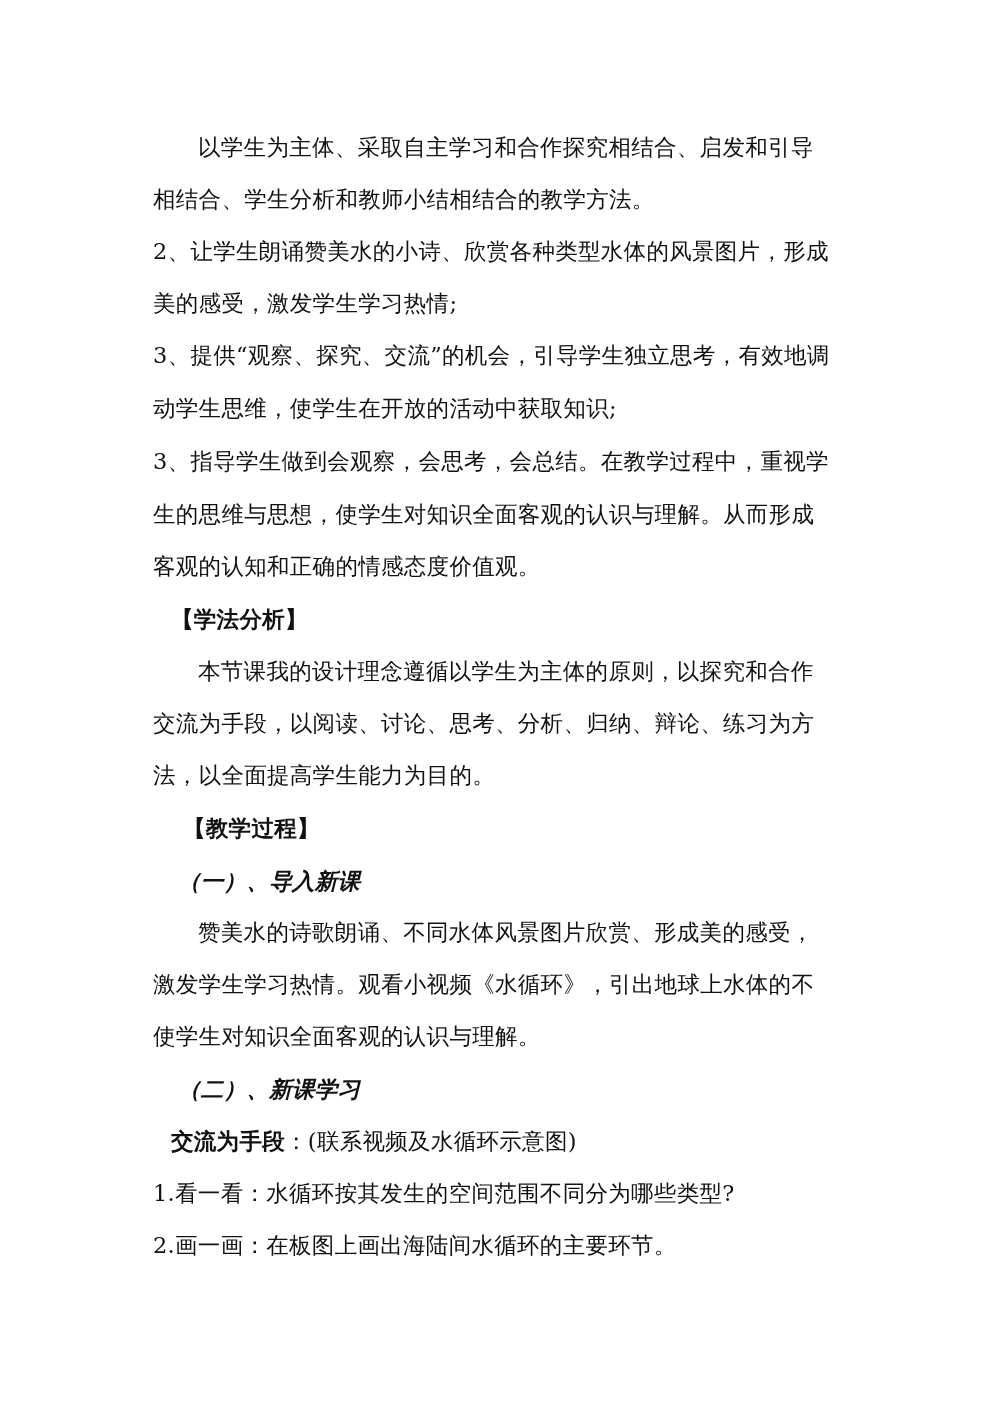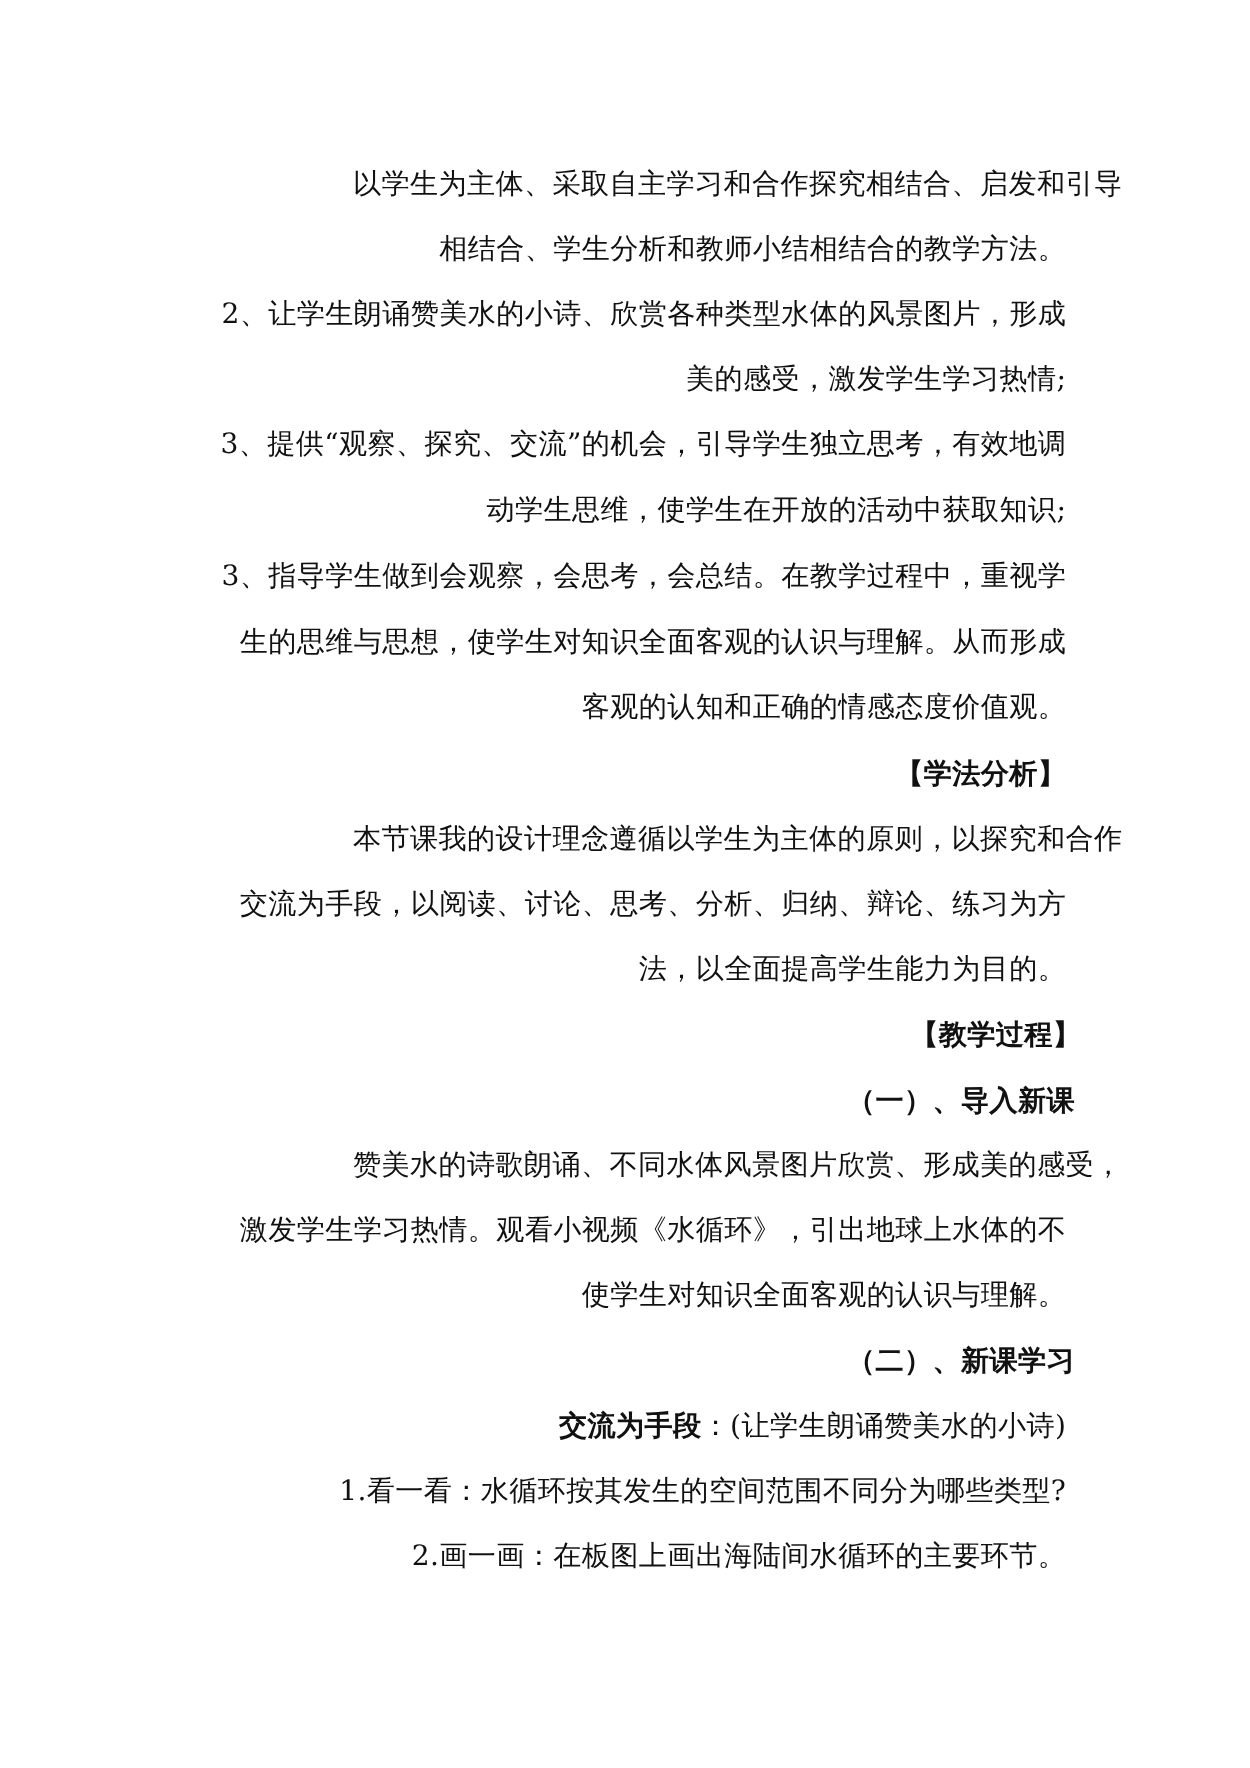--- a/index.html
+++ b/index.html
@@ -1,23 +1,23 @@
 <!DOCTYPE html>
 <html><head>
 <meta charset="utf-8">
 <style>
   html, body { margin: 0; padding: 0; background: #ffffff; }
   body { width: 1000px; height: 1414px; position: relative; overflow: hidden;
          font-family: "DejaVu Serif", "Liberation Serif", serif; color: #111; }
   .line { position: absolute; left: 153px; width: 700px; font-size: 22.5px;
-          line-height: 30px; white-space: nowrap; letter-spacing: 0.3px; text-align: right; }
+          line-height: 30px; white-space: nowrap; letter-spacing: 0.3px; }
   .indent { left: 198px; }
-  .bold { font-weight: bold; font-family: "DejaVu Sans", "Liberation Sans", sans-serif; }
+  .bold { font-weight: bold; font-family: "DejaVu Sans", "Liberation Sans", sans-serif; margin-left: 18px; }
   .h-indent { left: 165px; }
-  .sub { left: 160px; }
+  .sub { left: 160px; font-style: italic; }
 </style>
 </head>
 <body>
 
 <div>
   <div class="line indent" style="top:132px">以学生为主体、采取自主学习和合作探究相结合、启发和引导</div>
   <div class="line" style="top:184px">相结合、学生分析和教师小结相结合的教学方法。</div>
 
   <div class="line" style="top:236px">2、让学生朗诵赞美水的小诗、欣赏各种类型水体的风景图片，形成</div>
   <div class="line" style="top:288px">美的感受，激发学生学习热情;</div>
@@ -37,17 +37,17 @@
   <div class="line bold h-indent" style="top:813px">【教学过程】</div>
   <div class="line bold sub" style="top:866px">（一）、导入新课</div>
 
   <div class="line indent" style="top:917px">赞美水的诗歌朗诵、不同水体风景图片欣赏、形成美的感受，</div>
   <div class="line" style="top:969px">激发学生学习热情。观看小视频《水循环》，引出地球上水体的不</div>
   <div class="line" style="top:1021px">使学生对知识全面客观的认识与理解。</div>
 
   <div class="line bold sub" style="top:1074px">（二）、新课学习</div>
 
   <div class="line" style="top:1126px">
-    <span class="bold">交流为手段</span><span>：(让学生朗诵赞美水的小诗)</span>
+    <span class="bold">交流为手段</span><span>：(联系视频及水循环示意图)</span>
   </div>
   <div class="line" style="top:1178px">1.看一看：水循环按其发生的空间范围不同分为哪些类型?</div>
   <div class="line" style="top:1230px">2.画一画：在板图上画出海陆间水循环的主要环节。</div>
 </div>
 
 </body></html>

